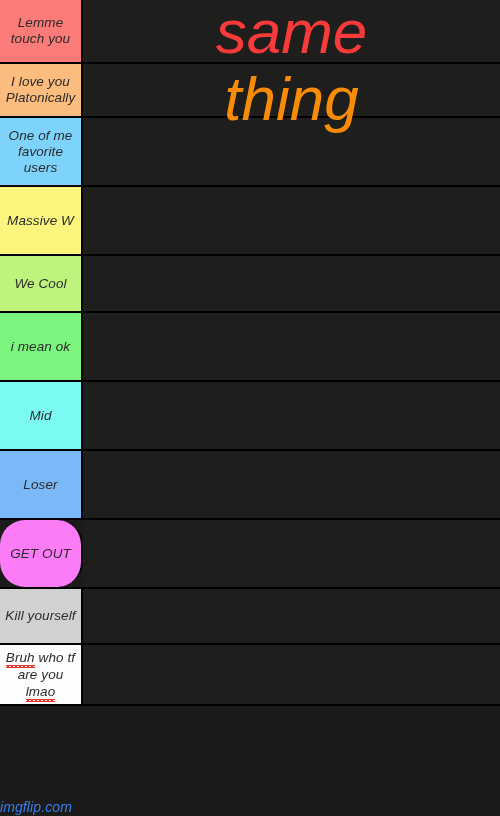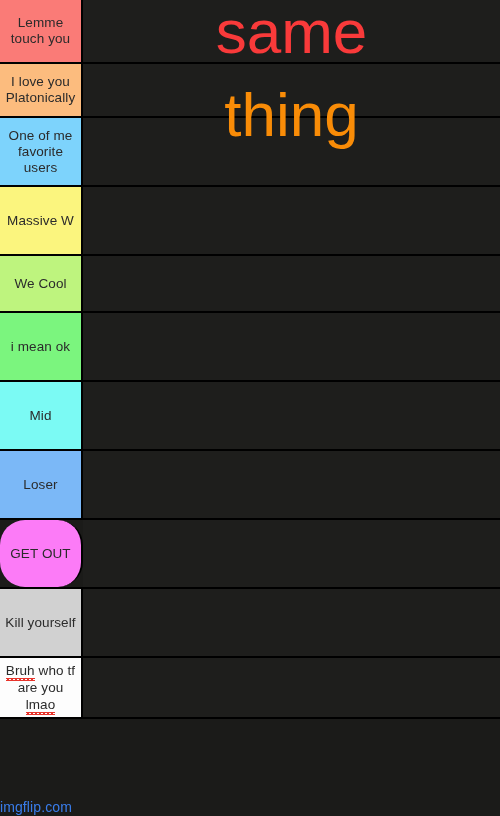--- a/index.html
+++ b/index.html
@@ -9,20 +9,21 @@
   }
   body {
     font-family: "Liberation Sans", sans-serif;
   }
   #tier-list {
     position: relative;
     width: 500px;
     height: 816px;
     background: #1b1b19;
     overflow: hidden;
+    font-style: italic;
   }
   .tier-row {
     position: relative;
     display: flex;
     align-items: stretch;
     width: 500px;
     box-sizing: border-box;
     border-bottom: 2px solid #000000;
   }
   .tier-row:last-child {
@@ -63,21 +64,21 @@
     line-height: 1;
     font-weight: 400;
     letter-spacing: 0px;
     font-family: "Liberation Sans", sans-serif;
   }
   #overlay-word-1 {
     top: 0px;
     height: 64px;
   }
   #overlay-word-2 {
-    top: 80px;
+    top: 64px;
     height: 70px;
   }
   .watermark {
     position: absolute;
     left: 0;
     bottom: 1px;
     font-size: 14px;
     color: #3b82f6;
     font-family: "Liberation Sans", sans-serif;
     letter-spacing: 0.1px;
@@ -148,21 +149,21 @@
     <div class="tier-label" style="background-color: rgb(123, 184, 247);">Loser</div>
     <div class="tier-content"></div>
   </div>
 
   <div class="tier-row" style="height:69px">
     <div class="tier-label" style="background-color: rgb(252, 123, 247); border-radius: 25px;">GET OUT</div>
     <div class="tier-content"></div>
   </div>
 
 
-  <div class="tier-row" style="height:69px">
+  <div class="tier-row" style="height:56px">
     <div class="tier-label" style="background-color: rgb(209, 209, 209);">Kill yourself</div>
     <div class="tier-content"></div>
   </div>
 
   <div class="tier-row" style="height:61px">
     <div class="tier-label" id="last-tier-label" style="background-color: rgb(253, 253, 253);">
       <span class="last-label-text"><span class="spell">Bruh</span> who tf are you <span class="spell">lmao</span></span>
     </div>
     <div class="tier-content"></div>
   </div>

